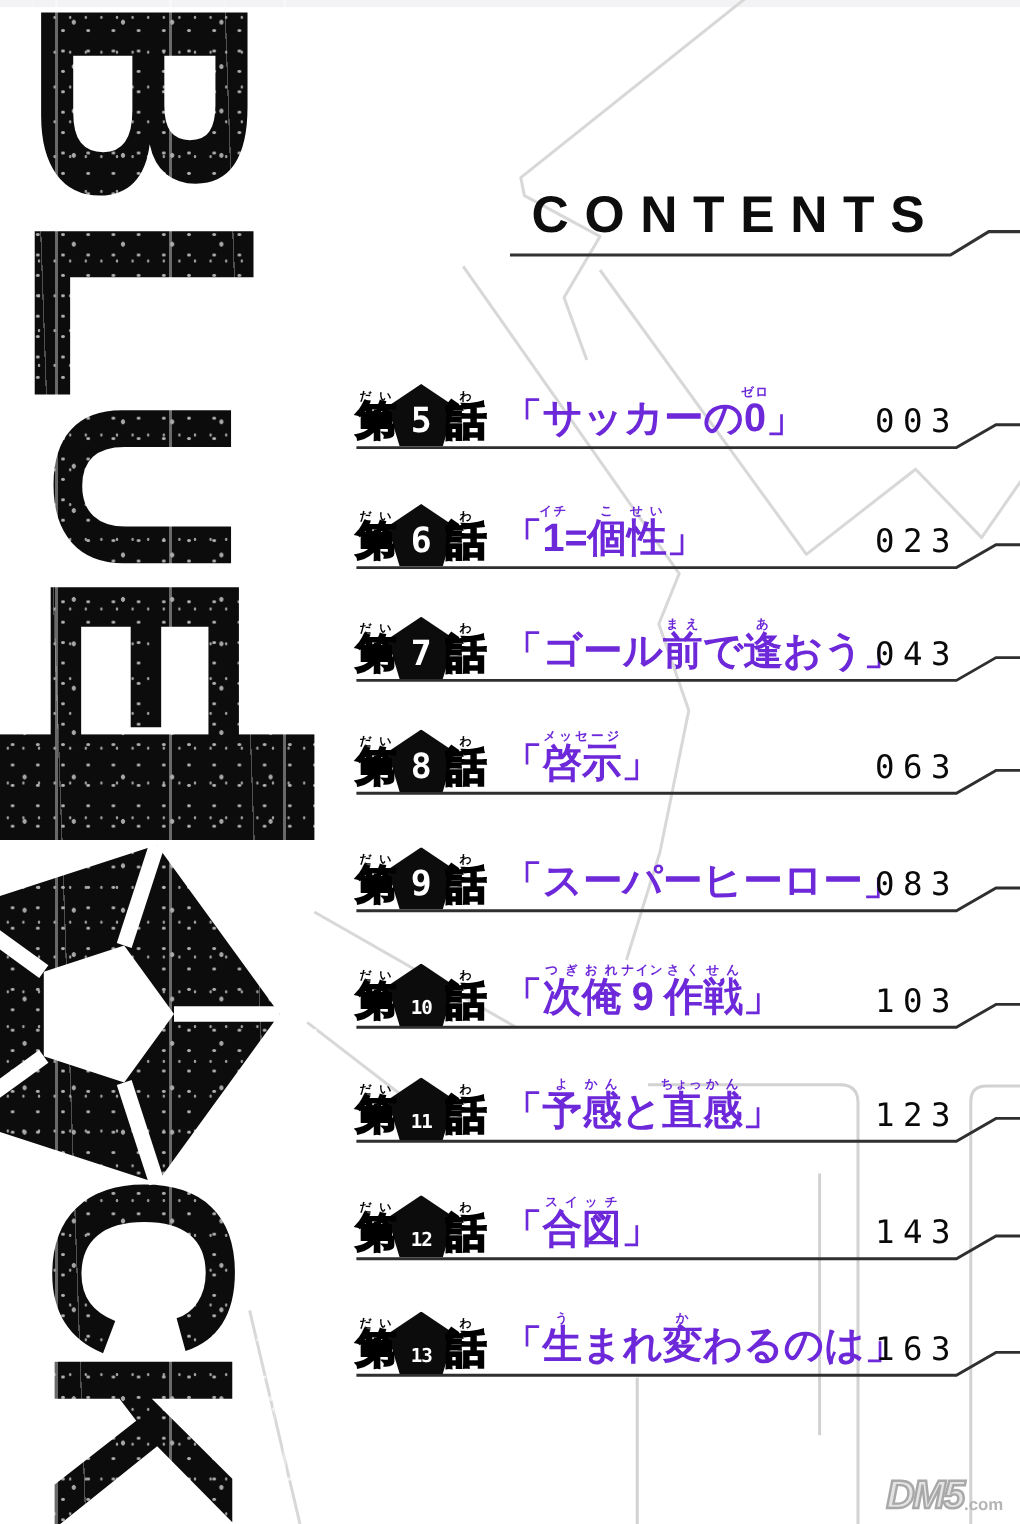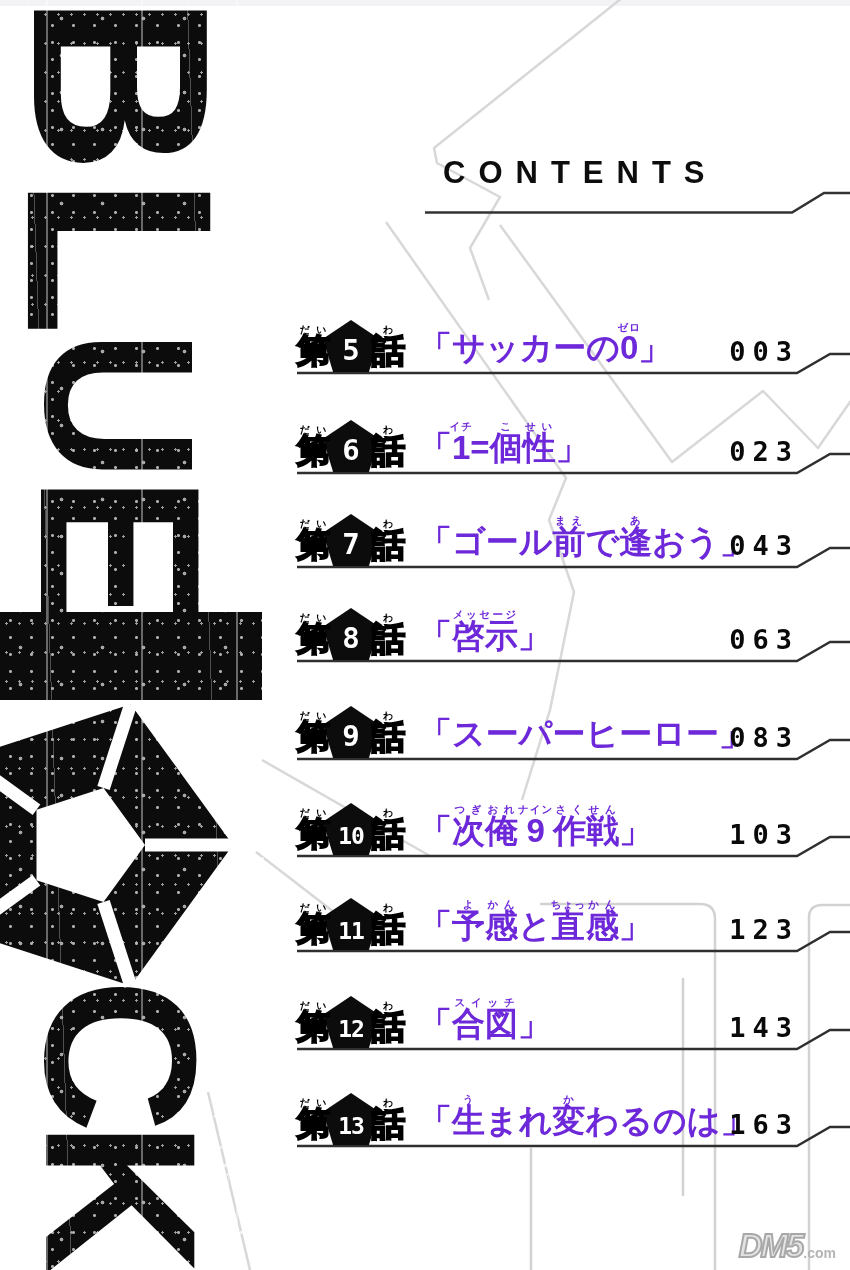--- a/index.html
+++ b/index.html
@@ -23,43 +23,43 @@
   .grunge{position:absolute;inset:0;z-index:5;pointer-events:none;opacity:.7;
     background-image:
       radial-gradient(circle, rgba(255,255,255,.95) 1.3px, transparent 1.6px),
       radial-gradient(circle, rgba(255,255,255,.85) 1px, transparent 1.3px),
       radial-gradient(circle, rgba(255,255,255,.9) 1.8px, transparent 2.1px),
       repeating-linear-gradient(90deg, transparent 0 46px, rgba(255,255,255,.55) 46px 48px, transparent 48px 95px),
       repeating-linear-gradient(88deg, transparent 0 71px, rgba(255,255,255,.4) 71px 72px, transparent 72px 160px);
     background-size:21px 17px,13px 29px,41px 37px,auto,auto;}
 
   
-  .contents-title{position:absolute;left:443px;top:155px;font-size:31px;font-weight:900;
+  .contents-title{position:absolute;left:443px;top:155px;font-size:43px;font-weight:900;
     letter-spacing:13px;color:#0d0d0d;white-space:nowrap;z-index:3;}
 
   
   .row{position:absolute;left:283px;width:567px;height:78px;z-index:3;
     display:flex;align-items:flex-end;padding:0 0 8px 14px;box-sizing:border-box;}
   .rowline{position:absolute;left:0;bottom:-2px;}
   .rowline polyline{fill:none;stroke:#2f2f2f;stroke-width:2.4;}
   .marker{display:flex;align-items:center;margin-bottom:-6px;position:relative;}
   .kx{position:relative;z-index:2;}
   .kx ruby{font-size:33px;font-weight:900;color:#fff;-webkit-text-stroke:2.2px #000;
     font-family:"Liberation Sans",sans-serif;line-height:1;}
   .kx rt{font-size:10px;font-weight:700;color:#000;-webkit-text-stroke:0;letter-spacing:1px;}
   .pent{position:relative;z-index:1;width:56px;height:52px;margin:0 -7px;background:#0c0c0c;
     clip-path:polygon(50% 0,100% 36%,82% 100%,18% 100%,0 36%);
     display:flex;align-items:flex-end;justify-content:center;}
   .pnum{color:#fff;font-weight:900;font-size:29px;line-height:1;margin-bottom:7px;
     font-family:"DejaVu Sans Mono","Liberation Sans",monospace;}
-  .pnum.two{font-size:23px;letter-spacing:-1px;margin-top:45px;}
+  .pnum.two{font-size:16px;letter-spacing:-1px;margin-top:45px;}
   .title{margin-left:14px;font-size:33px;font-weight:900;color:#6d28d9;white-space:nowrap;line-height:1.05;}
   .title rt{font-size:10.5px;font-weight:700;letter-spacing:1px;}
   .page{position:absolute;right:58px;bottom:7px;font-family:"DejaVu Sans Mono",monospace;
-    font-weight:bold;font-size:27px;letter-spacing:7px;margin-right:-7px;color:#0a0a0a;}
+    font-weight:normal;font-size:27px;letter-spacing:7px;margin-right:-7px;color:#0a0a0a;}
 
   
   .watermark{position:absolute;right:14px;bottom:8px;z-index:4;display:flex;align-items:flex-end;text-align:center;}
   .wm-brand{font-size:33px;font-weight:900;font-style:italic;color:#e3e3e3;
     -webkit-text-stroke:2px #a8a8a8;letter-spacing:-2px;line-height:1;}
   .wm-suffix{font-size:14px;font-weight:700;color:#b5b5b5;line-height:1;margin-left:1px;margin-bottom:2px;}
 </style>
 </head>
 <body>
 

